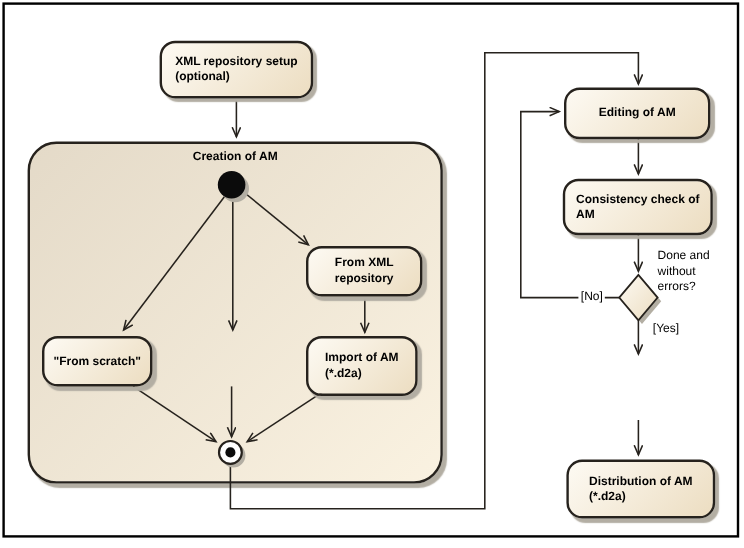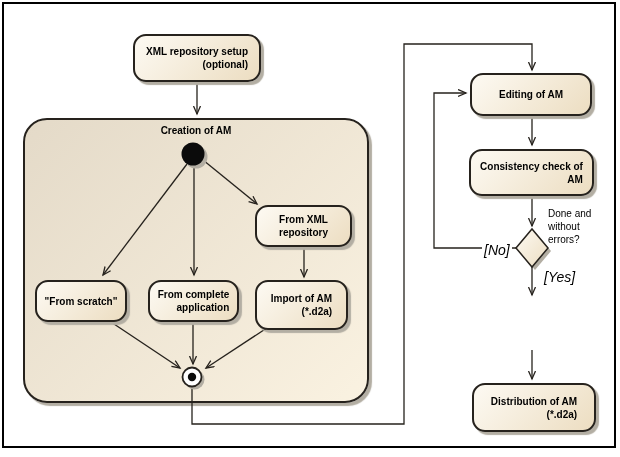--- a/index.html
+++ b/index.html
@@ -48,36 +48,35 @@
   .action {
     position: absolute;
     box-sizing: border-box;
     border: 2px solid var(--color-border, #26221d);
     border-radius: 13px;
     background: linear-gradient(135deg, var(--color-node-fill-start, #fdfaf3) 0%, var(--color-node-fill-end, #ecddc1) 100%);
     box-shadow: 3px 3px 1px var(--color-shadow, #b3aea3);
     display: flex;
     align-items: center;
     justify-content: center;
-    text-align: right;
+    text-align: left;
     font-size: 10px;
     font-weight: bold;
     line-height: 13px;
     white-space: pre-line;
     z-index: 3;
     padding: 2px;
   }
   .edge-label {
     position: absolute;
-    font-size: 14px;
+    font-size: 10px;
     background: var(--color-background, #ffffff);
     padding: 0 2px;
     z-index: 3;
     white-space: pre-line;
-    font-style: italic;
   }
   .decision-note {
     position: absolute;
     left: 548px; top: 207px;
     width: 58px;
     font-size: 10px;
     line-height: 13px;
     white-space: pre-line;
     text-align: left;
     z-index: 3;
@@ -139,24 +138,20 @@
 
   <div class="action" style="left:255px;top:205px;width:97px;height:42px">
     <span>From XML
 repository</span>
   </div>
 
   <div class="action" style="left:35px;top:280px;width:92px;height:42px">
     <span>"From scratch"</span>
   </div>
 
-  <div class="action" style="left:148px;top:280px;width:91px;height:42px">
-    <span>From complete
-application</span>
-  </div>
 
   <div class="action" style="left:255px;top:280px;width:93px;height:50px">
     <span>Import of AM
 (*.d2a)</span>
   </div>
 
   <div class="action" style="left:469px;top:149px;width:125px;height:47px">
     <span>Consistency check of
 AM</span>
   </div>

